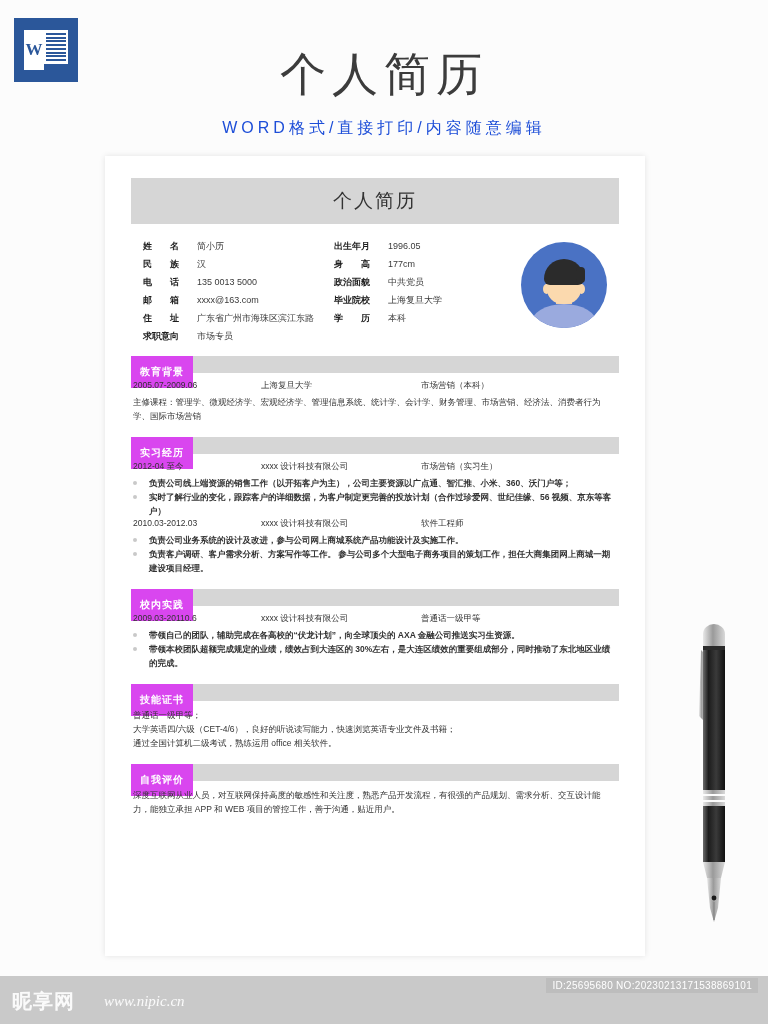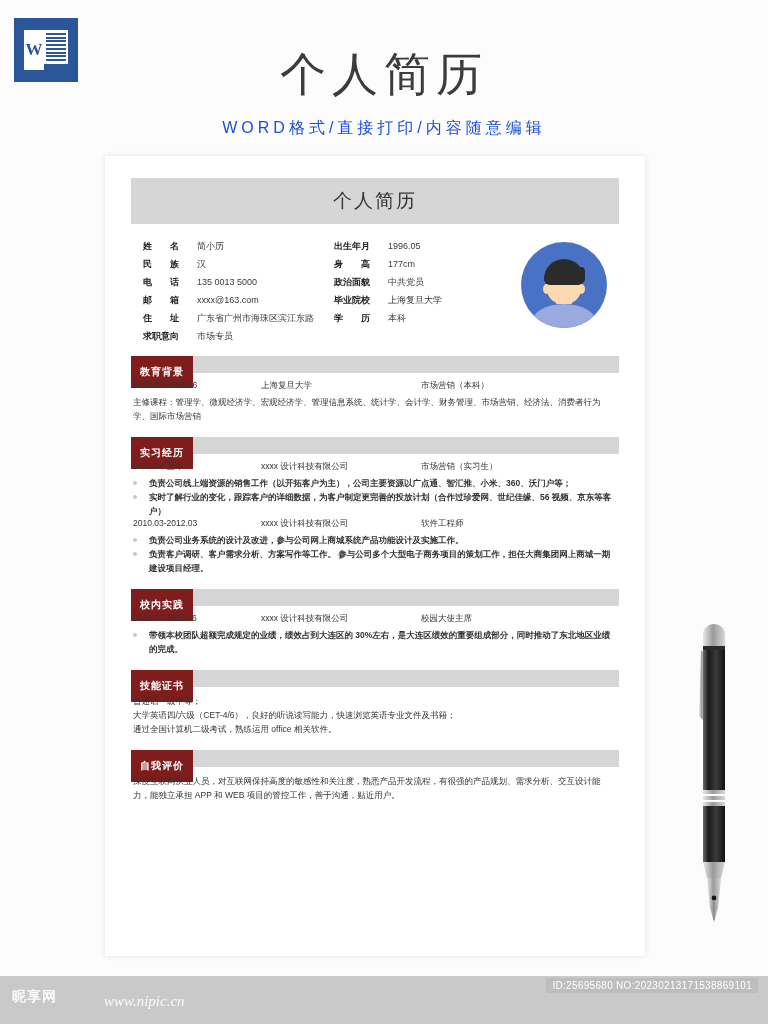--- a/index.html
+++ b/index.html
@@ -81,21 +81,21 @@
     width: 40px; height: 26px; border-radius: 20px 20px 6px 6px; background: #2b2b2b; }
   .avatar .hair:after { content:""; position: absolute; right: -1px; top: 8px;
     width: 9px; height: 16px; border-radius: 4px; background: #2b2b2b; }
 
   
   .section-bar {
     width: 100%; height: 17px; background: #d6d6d6; display: flex; align-items: stretch;
     margin-top: 14px;
   }
   .section-tag {
-    background: #7f1d1d; color: #ffffff; font-size: 10px; font-weight: bold;
+    background: #d946ef; color: #ffffff; font-size: 10px; font-weight: bold;
     padding: 16px 9px; display: flex; align-items: center; letter-spacing: 1px;
   }
 
   .sec-body { padding: 7px 2px 0 2px; }
   .entry-head { display: flex; font-size: 8.5px; color: #333; margin-bottom: 3px; }
   .eh-date { width: 128px; flex: none; }
   .eh-org  { width: 160px; flex: none; }
   .eh-role { flex: 1; }
   .para { font-size: 8.5px; line-height: 14px; color: #333; }
   .bullet-row { display: flex; font-size: 8.5px; line-height: 14px; color: #333; }
@@ -107,21 +107,21 @@
   .bullet-txt { flex: 1; font-weight: bold; }
 
   
   #pen { position: absolute; left: 690px; top: 620px; width: 46px; height: 310px; }
 
   
   #footer {
     position: absolute; left: 0; bottom: 0; width: 768px; height: 48px; background: #c9c9c9;
   }
   .wm-logo {
-    position: absolute; left: 12px; top: 12px; font-size: 14px; font-weight: bold;
+    position: absolute; left: 12px; top: 12px; font-size: 20px; font-weight: bold;
     color: #ffffff; letter-spacing: 1px; opacity: .92;
   }
   .wm-url { position: absolute; left: 104px; top: 17px; font-size: 15px; color: #ffffff;
     font-style: italic; opacity: .92; font-family: "Liberation Serif", serif; }
   .wm-id {
     position: absolute; right: 10px; top: 2px; background: #bdbdbd; color: #ffffff;
     font-size: 10px; padding: 2px 6px; letter-spacing: .3px;
   }
 </style>
 </head>
@@ -264,21 +264,27 @@
             <div class="bullet-txt">负责客户调研、客户需求分析、方案写作等工作。 参与公司多个大型电子商务项目的策划工作，担任大商集团网上商城一期建设项目经理。</div>
           </div>
         </div>
         <div class="section-bar">
           <div class="section-tag">校内实践</div>
         </div>
         <div class="sec-body">
           <div class="entry-head">
             <div class="eh-date">2009.03-20110.6</div>
             <div class="eh-org">xxxx 设计科技有限公司</div>
-            <div class="eh-role">校园大使主席</div>
+            <div class="eh-role">普通话一级甲等</div>
+          </div>
+          <div class="bullet-row">
+            <div class="bullet-dot">
+              <span></span>
+            </div>
+            <div class="bullet-txt">带领自己的团队，辅助完成在各高校的“伏龙计划”，向全球顶尖的 AXA 金融公司推送实习生资源。</div>
           </div>
           <div class="bullet-row">
             <div class="bullet-dot">
               <span></span>
             </div>
             <div class="bullet-txt">带领本校团队超额完成规定的业绩，绩效占到大连区的 30%左右，是大连区绩效的重要组成部分，同时推动了东北地区业绩的完成。</div>
           </div>
         </div>
         <div class="section-bar">
           <div class="section-tag">技能证书</div>

